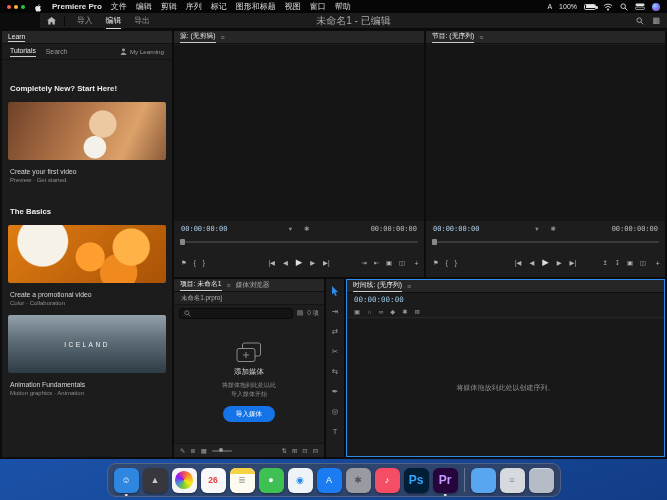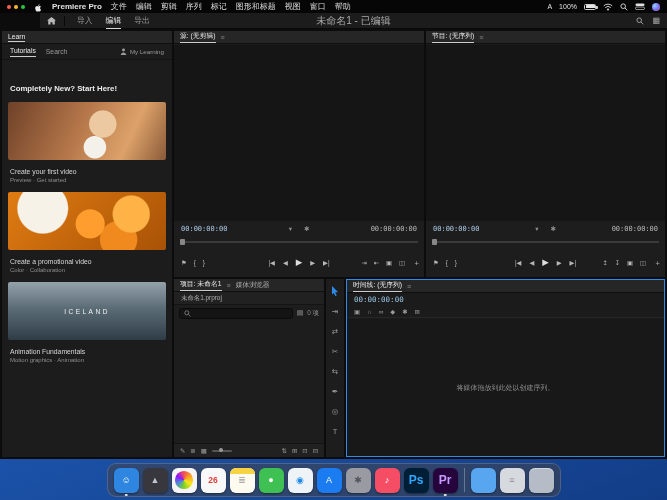--- a/index.html
+++ b/index.html
@@ -245,20 +245,21 @@
               </svg>
             <span>My Learning</span>
           </span>
         </div>
         <div class="learn-scroll">
           <div class="learn-heading first">Completely New? Start Here!</div>
           <div class="learn-card card1"></div>
           <div class="learn-title">Create your first video</div>
           <div class="learn-sub">Preview · Get started</div>
 
+          <div class="learn-heading">The Basics</div>
           <div class="learn-card card2"></div>
           <div class="learn-title">Create a promotional video</div>
           <div class="learn-sub">Color · Collaboration</div>
 
           <div class="learn-card card3">
             <span class="card-caption">ICELAND</span>
           </div>
           <div class="learn-title">Animation Fundamentals</div>
           <div class="learn-sub">Motion graphics · Animation</div>
         </div>
@@ -362,20 +363,34 @@
         <div class="proj-search-row">
           <span class="search-box">
             <svg width="7" height="7" viewBox="0 0 8 8">
                 <circle cx="3.2" cy="3.2" r="2.3" fill="none" stroke="#8a8a8a" stroke-width="0.9"></circle>
                 <line x1="5" y1="5" x2="7.3" y2="7.3" stroke="#8a8a8a" stroke-width="0.9"></line>
               </svg>
             <input type="text" value="" style="">
           </span>
           <span class="proj-view-icon">▤</span>
           <span class="proj-count">0 项</span>
+        </div>
+        <div class="proj-empty">
+          <svg width="26" height="21" viewBox="0 0 26 21">
+            <rect x="6.5" y="1" width="18" height="13" rx="2" fill="none" stroke="#8a8a8a" stroke-width="1"></rect>
+            <rect x="1" y="6.5" width="18" height="13" rx="2" fill="#1d1d1d" stroke="#8a8a8a" stroke-width="1"></rect>
+            <line x1="10" y1="10" x2="10" y2="16" stroke="#8a8a8a" stroke-width="1"></line>
+            <line x1="7" y1="13" x2="13" y2="13" stroke="#8a8a8a" stroke-width="1"></line>
+          </svg>
+          <div class="empty-title">添加媒体</div>
+          <div class="empty-hint">
+            <span>将媒体拖到此处以此</span><br>
+            <span>导入媒体开始</span>
+          </div>
+          <button class="import-btn" style="background: rgb(20, 115, 230);">导入媒体</button>
         </div>
         <div class="proj-toolbar">
           <span>✎</span>
           <span>≣</span>
           <span>▦</span>
           <span class="zoom-slider"></span>
           <span class="proj-tools-right">
             <span>⇅</span>
             <span>⊞</span>
             <span>⊡</span>

